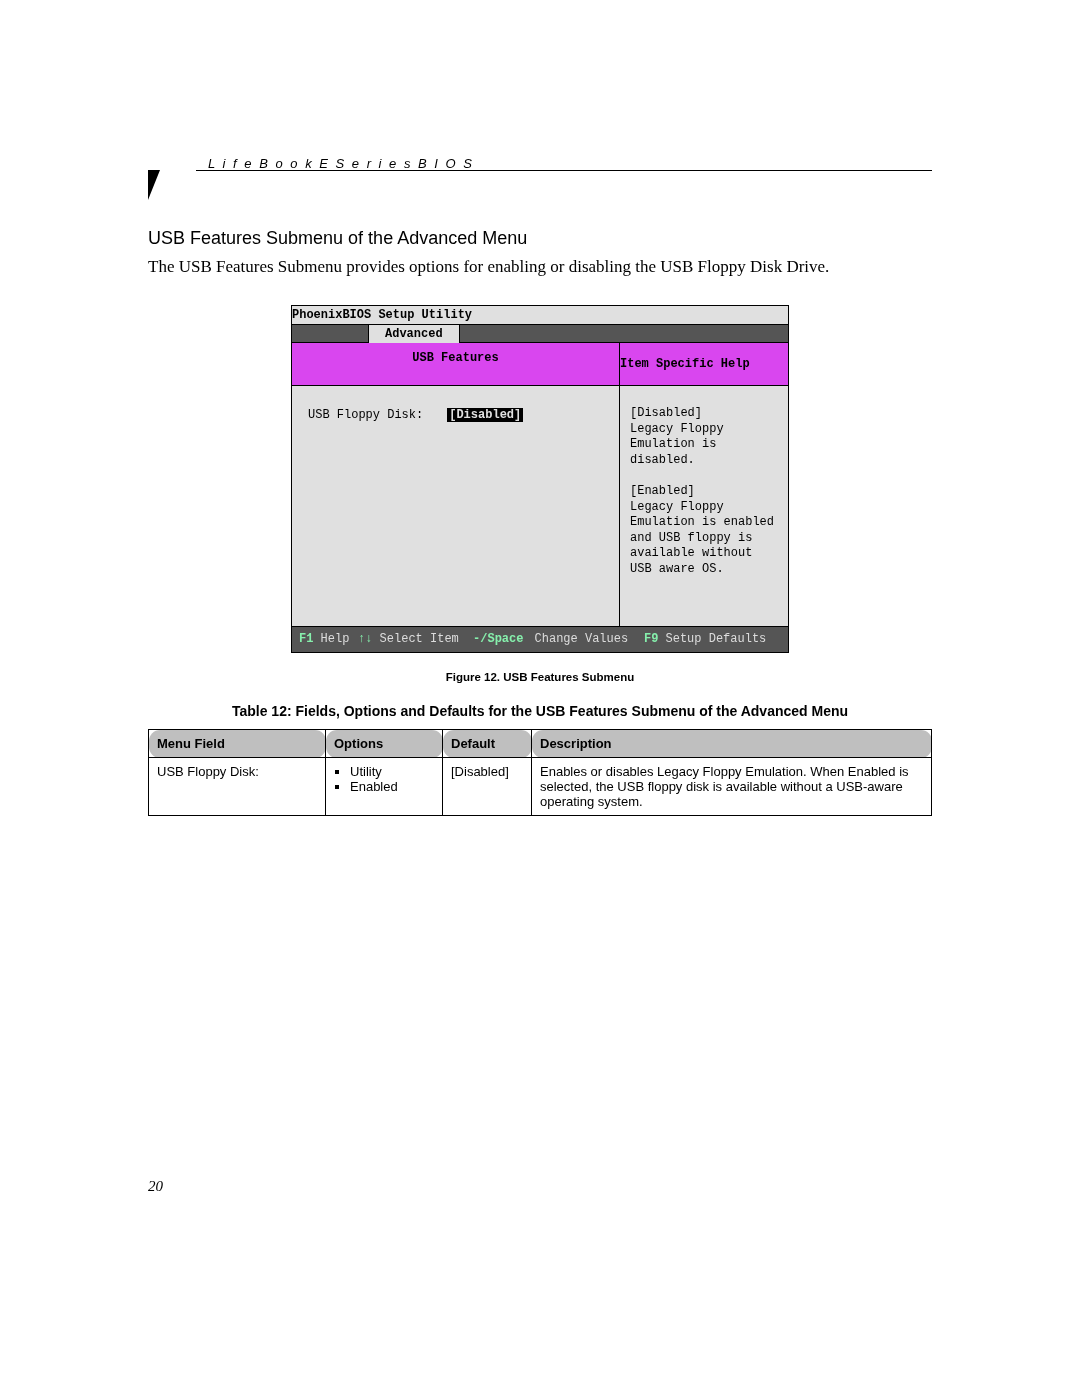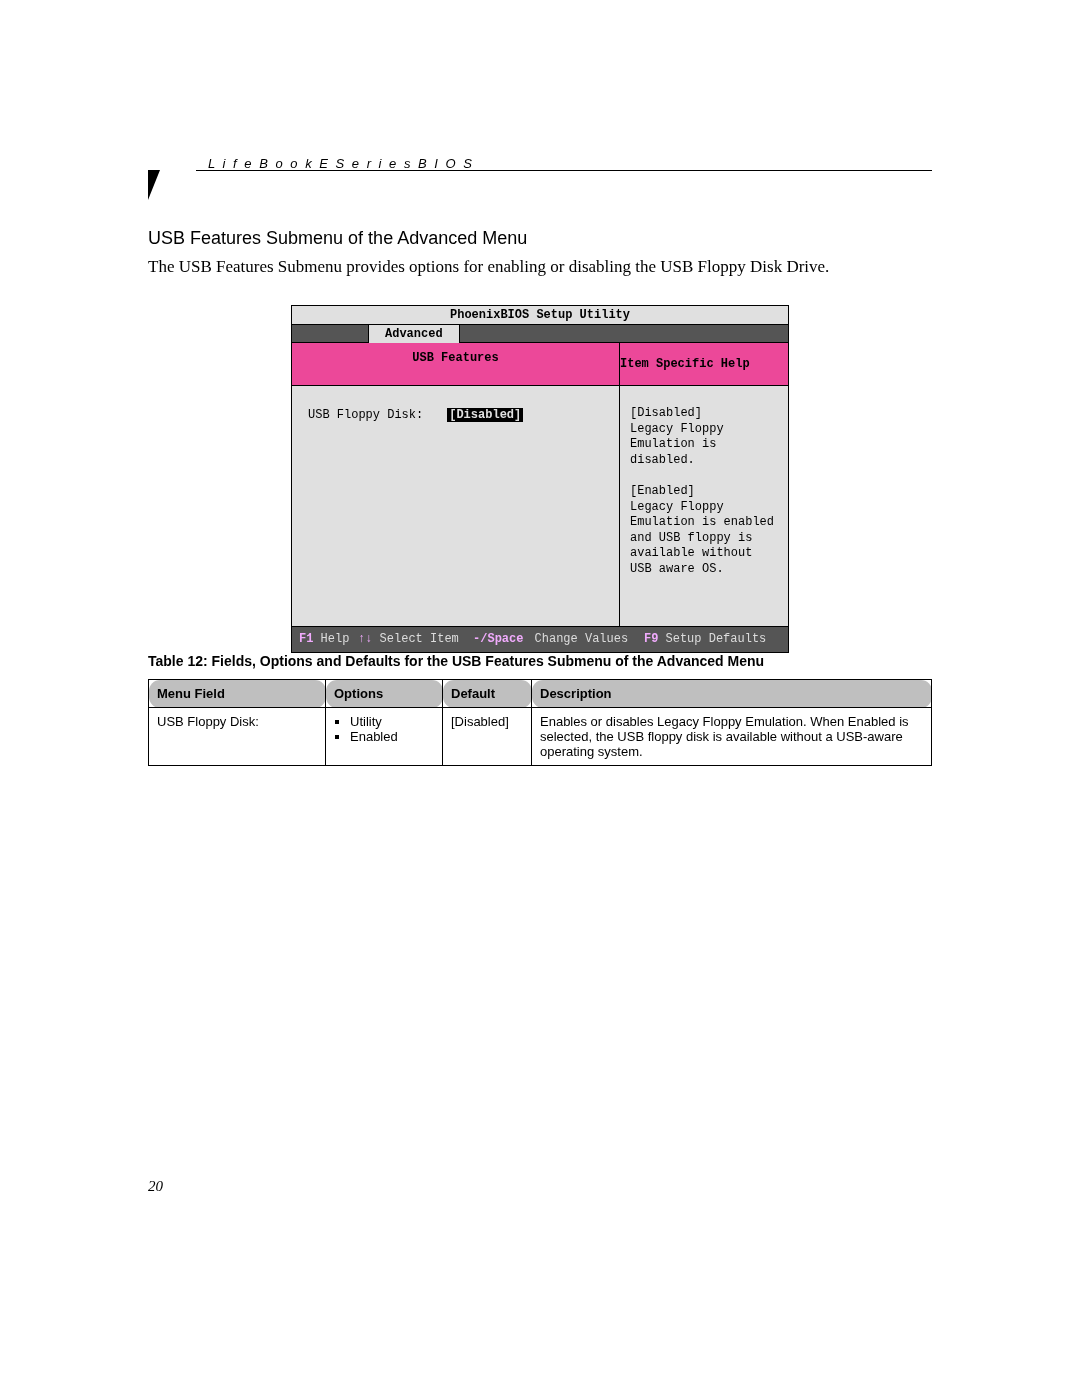--- a/index.html
+++ b/index.html
@@ -65,21 +65,20 @@
   
   .bios-box {
     width: 496px;
     margin: 0 auto;
     border: 1.5px solid #000;
     font-family: 'Courier New', monospace;
     font-size: 12px;
     color: #000;
   }
   .bios-title {
-    text-align: center;
     padding: 2px 0;
     font-weight: bold;
     background: #e0e0e0;
     border-bottom: 1.5px solid #000;
   }
   .bios-tabbar {
     background: #555;
     color: #ddd;
     display: flex;
     align-items: stretch;
@@ -99,21 +98,21 @@
     align-items: center;
     font-weight: bold;
   }
   .bios-tab-spacer-right {
     flex: 1;
     border-bottom: 1.5px solid #000;
   }
   .bios-subhead-row {
     display: flex;
     border-bottom: 1.5px solid #000;
-    background: #ec4899;
+    background: #d946ef;
   }
   .bios-subhead-left {
     flex: 1;
     text-align: center;
     padding: 8px 0;
     border-right: 1.5px solid #000;
     font-weight: bold;
   }
   .bios-subhead-right {
     width: 168px;
@@ -162,33 +161,33 @@
   .bios-footer table {
     width: 100%;
     border-collapse: collapse;
   }
   .bios-footer td {
     white-space: nowrap;
     padding-right: 4px;
   }
   .bios-footer .k {
     font-weight: bold;
-    color: #f0abfc;
+    color: #86efac;
     font-family: Liberation Mono, monospace;
   }
   .figure-caption {
     text-align: center;
     font-family: Arial, Helvetica, sans-serif;
     font-weight: bold;
     font-size: 11.5px;
     margin-top: 18px;
     margin-bottom: 20px;
   }
   .table-caption {
-    text-align: left;
+    text-align: center;
     font-family: Arial, Helvetica, sans-serif;
     font-weight: bold;
     font-size: 14px;
     margin-bottom: 10px;
   }
 
   
   table.opts {
     border-collapse: collapse;
     width: 100%;
@@ -276,20 +275,21 @@
           <td><span class="k">-/Space</span></td>
           <td>Change Values</td>
           <td><span class="k">F9</span></td>
           <td>Setup Defaults</td>
         </tr>
       </tbody>
         </table>
     </div>
   </div>
 
+  <div class="figure-caption">Figure 12.  USB Features Submenu</div>
   <div class="table-caption">Table 12: Fields, Options and Defaults for the USB Features Submenu of the Advanced Menu</div>
 
   <table class="opts">
     <thead>
       <tr>
         <th class="col-field">Menu Field</th>
         <th class="col-options">Options</th>
         <th class="col-default">Default</th>
         <th>Description</th>
       </tr>

